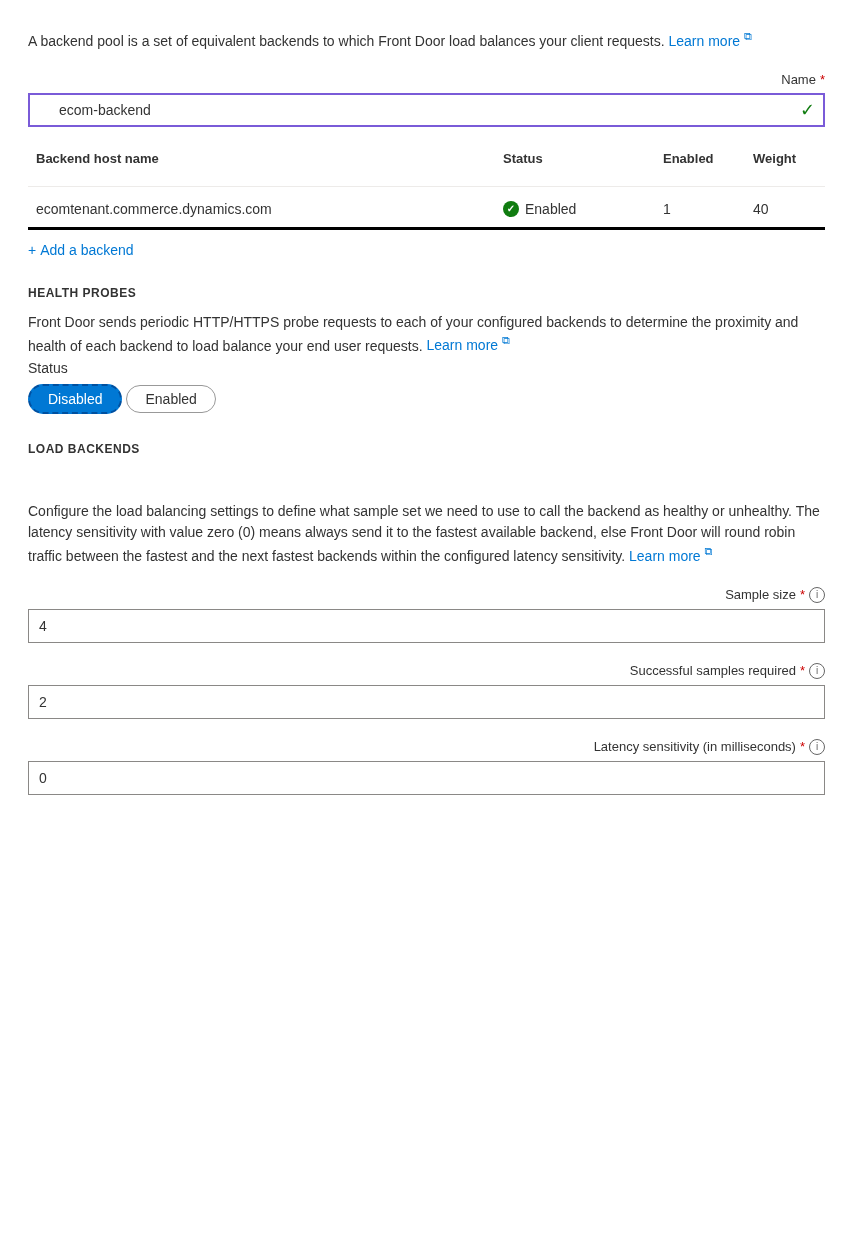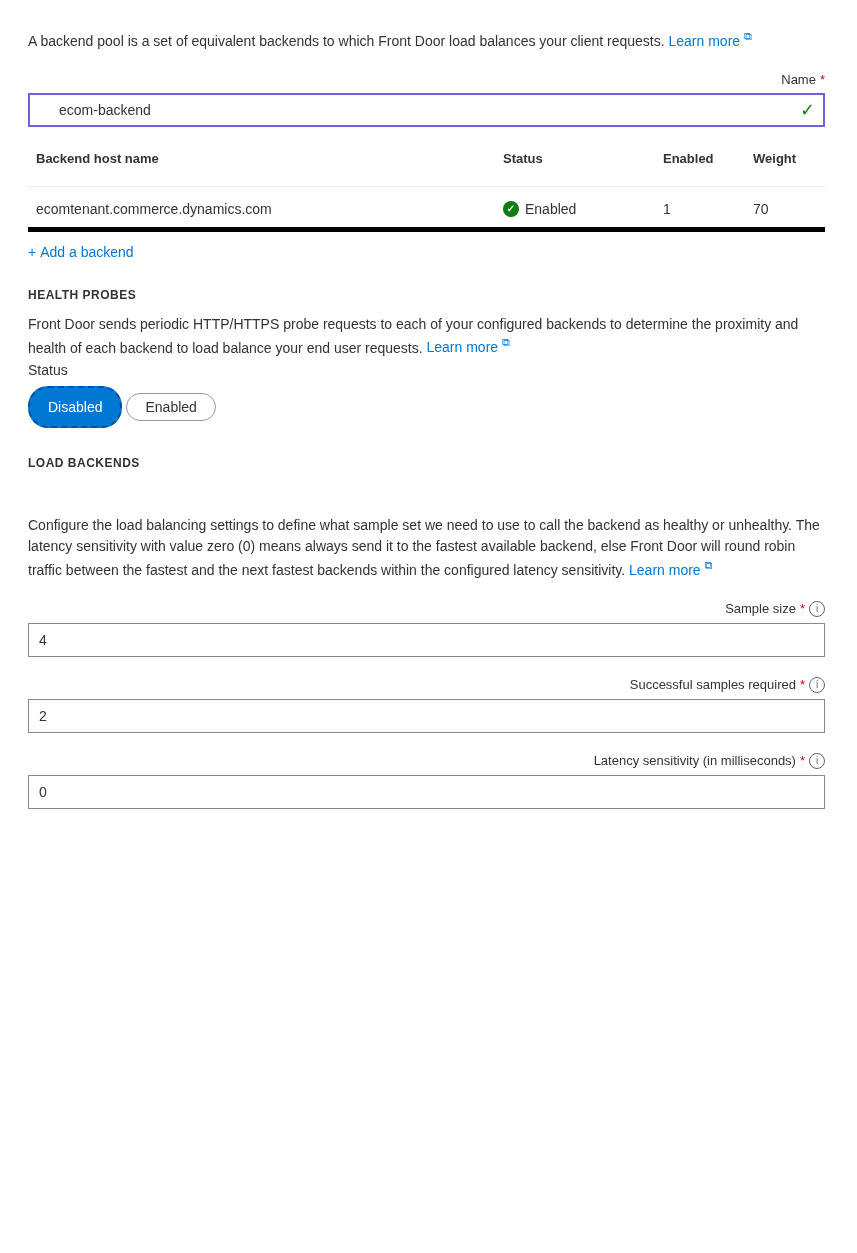--- a/index.html
+++ b/index.html
@@ -108,21 +108,21 @@
     }
     .table-head-cell {
       font-size: 13px;
       font-weight: 600;
       color: #333;
       padding: 4px 8px;
     }
     .table-row {
       display: grid;
       grid-template-columns: 1fr 160px 90px 80px;
-      border-bottom: 5px solid #000000;
+      border-bottom: 3px solid #000000;
       padding: 10px 0;
       align-items: center;
     }
     .table-cell {
       font-size: 14px;
       color: #333;
       padding: 0 8px;
     }
     .status-cell {
       display: flex;
@@ -169,21 +169,21 @@
     .toggle-wrapper {
       display: flex;
       align-items: center;
       gap: 4px;
     }
     .toggle-pill-active {
       background: #0078d4;
       color: #fff;
       border: 2px dashed #0050a0;
       border-radius: 20px;
-      padding: 11px 18px;
+      padding: 5px 18px;
       font-size: 14px;
       cursor: pointer;
       font-weight: 500;
     }
     .toggle-pill-inactive {
       background: #fff;
       color: #333;
       border: 1.5px solid #999;
       border-radius: 20px;
       padding: 5px 18px;
@@ -246,21 +246,21 @@
       <div class="table-head-cell">Enabled</div>
       <div class="table-head-cell">Weight</div>
     </div>
     <div class="table-row">
       <div class="table-cell">ecomtenant.commerce.dynamics.com</div>
       <div class="table-cell status-cell">
         <div class="status-dot"></div>
         <span>Enabled</span>
       </div>
       <div class="table-cell">1</div>
-      <div class="table-cell">70</div>
+      <div class="table-cell">40</div>
     </div>
   </div>
 
   <a href="#" class="add-backend-link">
     <span>+</span>
     <span>Add a backend</span>
   </a>
 
   <div class="section-header">HEALTH PROBES</div>
 

